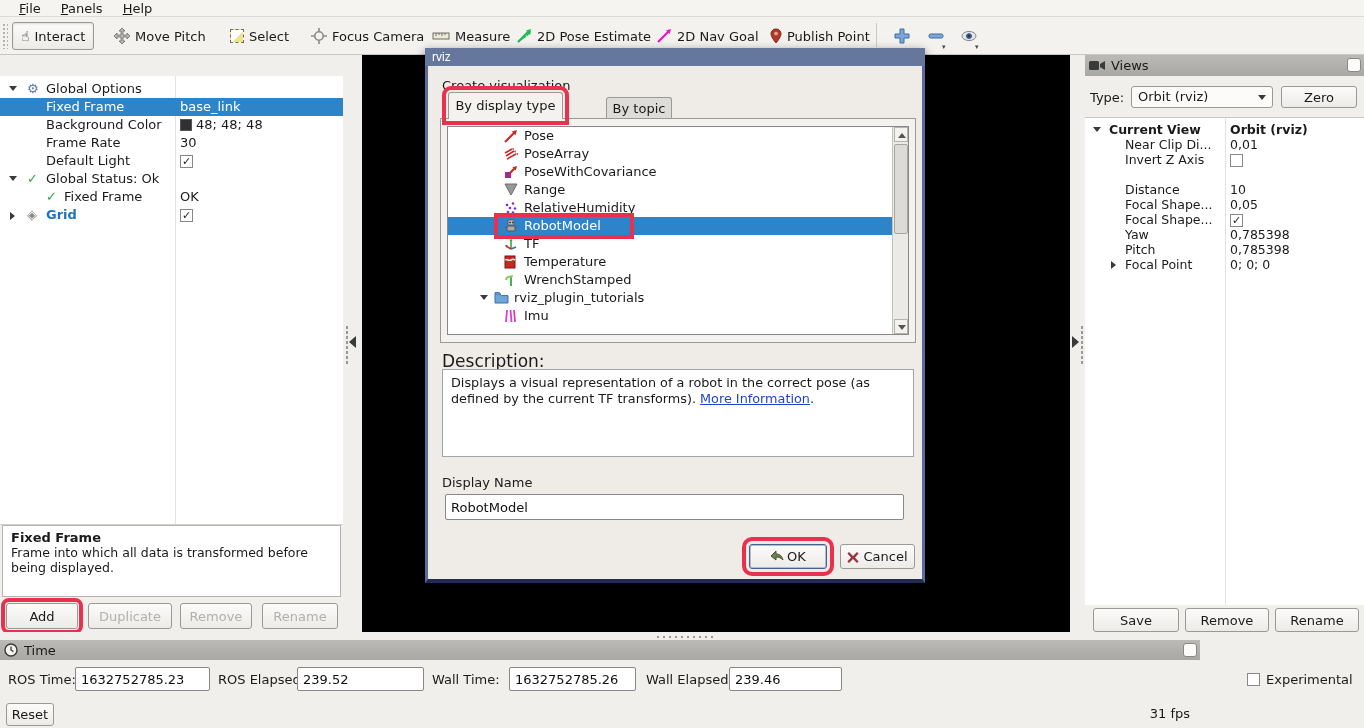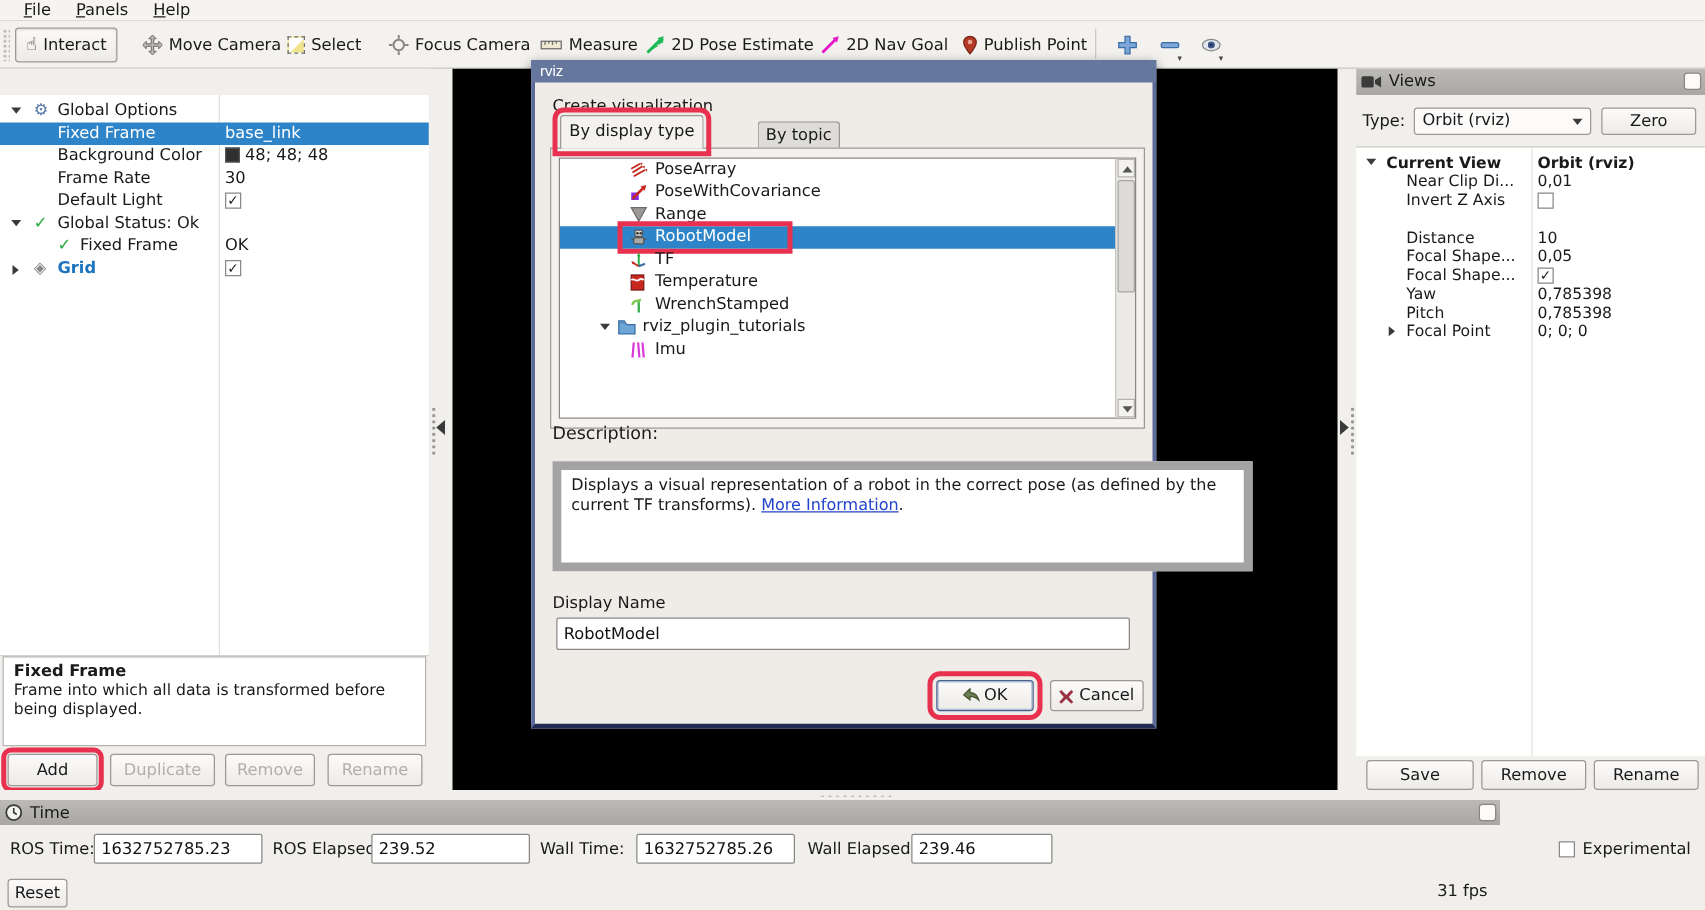--- a/index.html
+++ b/index.html
@@ -117,23 +117,23 @@
   .lrow.sel { background:#2e84c8; color:#fff; }
   .hl-wrap { position:absolute; left:50px; top:0; width:132px; height:18px;
     outline:4px solid #e8304f; }
   
   #sbar { position:absolute; right:0; top:0; width:16px; height:207px; background:#eceae7; border-left:1px solid #c5c3c0; }
   .sbtn { position:absolute; left:1px; width:14px; height:15px; background:#f4f2ef; border:1px solid #b5b3b0; }
   .sthumb { position:absolute; left:1px; top:17px; width:14px; height:90px; background:#dddbd7; border:1px solid #a8a6a3; border-radius:2px; }
   .s-tri-u { position:absolute; left:3px; top:5px; width:0; height:0; border-left:4px solid transparent; border-right:4px solid transparent; border-bottom:5px solid #555; }
   .s-tri-d { position:absolute; left:3px; top:5px; width:0; height:0; border-left:4px solid transparent; border-right:4px solid transparent; border-top:5px solid #555; }
 
-  .desc-label { position:absolute; left:14px; top:291px; font-size:14px; }
-  #descbox { position:absolute; left:14px; top:321px; width:560px; height:88px; background:#fff;
-    border:7px solid #a3a3a3; padding:5px 8px; font-size:12.8px; line-height:1.22; }
+  .desc-label { position:absolute; left:14px; top:303px; font-size:17px; }
+  #descbox { position:absolute; left:14px; top:321px; width:472px; height:88px; background:#fff;
+    border:1px solid #a3a3a3; padding:5px 8px; font-size:12.8px; line-height:1.22; }
   #descbox a { color:#2244cc; text-decoration:underline; }
   .dn-label { position:absolute; left:14px; top:427px; font-size:13px; }
   #dninput { position:absolute; left:17px; top:446px; width:459px; height:26px; }
   #okbtn { position:absolute; left:321px; top:496px; width:78px; height:25px;
     border:1px solid #48628f; box-shadow:inset 0 0 0 1px #aebcd4; outline:4px solid #e8304f; outline-offset:3px;
     display:flex; align-items:center; justify-content:center; gap:3px; }
   #cancelbtn { position:absolute; left:412px; top:496px; width:75px; height:25px;
     display:flex; align-items:center; justify-content:center; gap:4px; }
 
   .addhl { outline:4px solid #e8304f; outline-offset:1px; }
@@ -154,21 +154,21 @@
   <div class="tool pressed" style="left:12px">
     <span style="font-size:14px">☝</span>
     <span>Interact</span>
   </div>
   <div class="tool" style="left:106px">
     <span>
         <svg width="16" height="16" viewBox="0 0 16 16">
           <path d="M8 0l3 3H9v4h4V5l3 3-3 3V9H9v4h2l-3 3-3-3h2V9H3v2L0 8l3-3v2h4V3H5z" fill="#b9b7b4" stroke="#6e6c6a" stroke-width="0.8"></path>
         </svg>
       </span>
-    <span>Move Camera</span>
+    <span>Move Pitch</span>
   </div>
   <div class="tool" style="left:222px">
     <span style="width:14px;height:14px;border:1.5px dashed #6e6c6a;background:linear-gradient(135deg,#fff 55%,#f0e48a 55%)"></span>
     <span>Select</span>
   </div>
   <div class="tool" style="left:303px">
     <span>
         <svg width="16" height="16" viewBox="0 0 16 16">
           <circle cx="8" cy="8" r="4.2" fill="none" stroke="#8a8886" stroke-width="1.6"></circle>
           <path d="M8 0v3M8 13v3M0 8h3M13 8h3" stroke="#8a8886" stroke-width="1.6"></path>
@@ -409,20 +409,29 @@
   <div class="dlg-h">Create visualization</div>
   <div class="tabbar">
     <div class="tab active">By display type</div>
     <div class="tab inactive">By topic</div>
   </div>
   <div class="tabframe"></div>
   <div id="dlist">
     <div class="lrow">
       <span class="lic" style="left:56px">
           <svg width="14" height="14" viewBox="0 0 14 14">
+            <path d="M1 13L10 4" stroke="#c8281e" stroke-width="2"></path>
+            <path d="M13 1L7.8 2.6 11.4 6.2z" fill="#c8281e"></path>
+          </svg>
+        </span>
+      <span class="llabel" style="left:76px">Pose</span>
+    </div>
+    <div class="lrow">
+      <span class="lic" style="left:56px">
+          <svg width="14" height="14" viewBox="0 0 14 14">
             <path d="M1 6l7-4M2 9l8-5M3 12l9-5" stroke="#c8281e" stroke-width="1.6"></path>
             <path d="M10 1l-2 .6L9.4 3.4zM12 3.5l-2 .6L11.4 5.9zM14 6l-2 .6L13.4 8.4z" fill="#c8281e"></path>
           </svg>
         </span>
       <span class="llabel" style="left:76px">PoseArray</span>
     </div>
     <div class="lrow">
       <span class="lic" style="left:56px">
           <svg width="14" height="14" viewBox="0 0 14 14">
             <rect x="1" y="7" width="6" height="6" fill="#8a2be2"></rect>
@@ -432,20 +441,35 @@
         </span>
       <span class="llabel" style="left:76px">PoseWithCovariance</span>
     </div>
     <div class="lrow">
       <span class="lic" style="left:56px">
           <svg width="14" height="13" viewBox="0 0 14 13">
             <path d="M1 1h12L7 12z" fill="#9a9896" stroke="#6e6c6a"></path>
           </svg>
         </span>
       <span class="llabel" style="left:76px">Range</span>
+    </div>
+    <div class="lrow">
+      <span class="lic" style="left:56px">
+          <svg width="14" height="14" viewBox="0 0 14 14">
+            <g fill="#7b2fd4">
+              <circle cx="3" cy="4" r="1.3"></circle>
+              <circle cx="9" cy="2.5" r="1.3"></circle>
+              <circle cx="6" cy="7" r="1.3"></circle>
+              <circle cx="11" cy="7.5" r="1.3"></circle>
+              <circle cx="4" cy="11" r="1.3"></circle>
+              <circle cx="9" cy="11.5" r="1.3"></circle>
+            </g>
+          </svg>
+        </span>
+      <span class="llabel" style="left:76px">RelativeHumidity</span>
     </div>
     <div class="lrow sel">
       <span class="hl-wrap"></span>
       <span class="lic" style="left:56px">
           <svg width="14" height="14" viewBox="0 0 14 14">
             <rect x="4" y="1" width="6" height="5" rx="1" fill="#d8d6d3" stroke="#555"></rect>
             <circle cx="6" cy="3.5" r="1" fill="#333"></circle>
             <circle cx="8.6" cy="3.5" r="1" fill="#333"></circle>
             <rect x="3" y="7" width="8" height="5" rx="1" fill="#aba9a6" stroke="#555"></rect>
             <path d="M1 8l2 1M13 8l-2 1" stroke="#555"></path>

